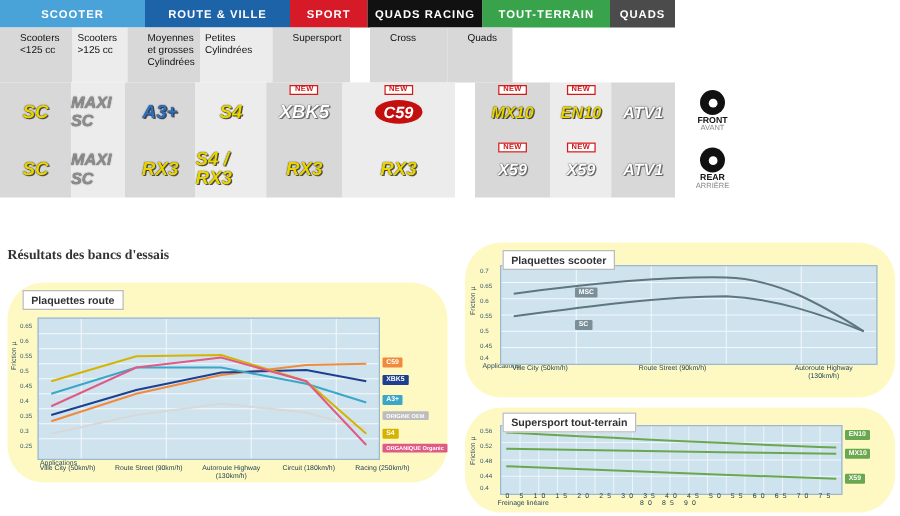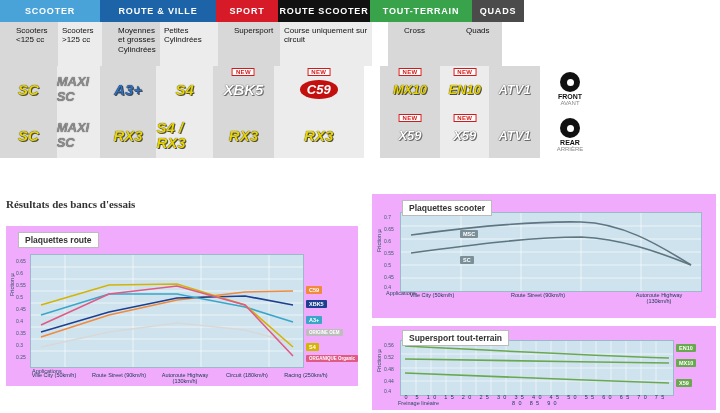--- a/index.html
+++ b/index.html
@@ -4,21 +4,21 @@
 <style>
   html,body{margin:0;padding:0;}
   body{width:720px;height:413px;background:#ffffff;font-family:"Liberation Sans",sans-serif;overflow:hidden;position:relative;}
 
   
   .ptable{position:absolute;left:0;top:0;width:540px;}
   .prow{display:flex;}
   .phead{height:22px;line-height:22px;color:#fff;font-size:9px;font-weight:bold;text-align:center;letter-spacing:.8px;}
   .c1{width:58px;}.c2{width:44px;}.c3{width:58px;}.c4{width:58px;}
   .c5{width:62px;}.c6{width:92px;}.c7{width:62px;margin-left:16px;}.c8{width:50px;}.c9{width:52px;}
-  .h-scooter{width:100px;background:#4aa3d8;}
+  .h-scooter{width:116px;background:#4aa3d8;}
   .h-route{width:116px;background:#1d63a8;}
   .h-sport{width:62px;background:#d61a28;}
   .h-racing{width:92px;background:#111111;}
   .h-tt{width:102px;background:#38a34b;}
   .h-quads{width:52px;background:#4b4b4b;}
 
   .sub{font-size:8px;color:#111;padding:4px 4px 0 4px;line-height:1.18;height:44px;box-sizing:border-box;}
   .sub.g{background:#d8d8d8;padding-left:16px;}
   .sub.l{background:#ececec;}
 
@@ -42,51 +42,50 @@
   .frbox{height:46px;display:flex;align-items:center;justify-content:center;flex-direction:column;}
   .disc{width:20px;height:20px;border-radius:50%;background:#111;display:flex;align-items:center;justify-content:center;}
   .disc i{display:block;width:7px;height:7px;border-radius:50%;background:#fff;}
   .frlab{font-size:7px;font-weight:bold;color:#111;margin-top:1px;}
   .frsub{font-size:6px;color:#888;}
 
   
   .sectitle{position:absolute;left:6px;top:198px;font-size:11px;font-weight:bold;color:#333;font-family:Liberation Serif, serif;}
 
   
-  .panel{position:absolute;background:#f0abfc;}
+  .panel{position:absolute;background:#fef9c3;border-radius:29px;}
   .plot{position:absolute;background:#cfe3ef;border:1px solid #9bb9cb;}
   .ptitle{position:absolute;background:#fff;border:1px solid #bbb;font-size:8.5px;font-weight:bold;color:#333;padding:2px 6px;z-index:5;}
   .axlab{position:absolute;font-size:5px;color:#3a5a6a;}
   .axname{position:absolute;font-size:5.5px;color:#2b4a5a;}
   .tickx{position:absolute;font-size:5.5px;color:#17394d;text-align:center;line-height:1.15;}
   .lbl{position:absolute;font-size:5.5px;color:#fff;font-weight:bold;padding:1px 3px;border-radius:1px;white-space:nowrap;}
 
   svg{display:block;}
 </style>
 </head>
 <body>
 
 <div class="ptable">
 
   <div class="prow">
     <div class="phead h-scooter">SCOOTER</div>
     <div class="phead h-route">ROUTE &amp; VILLE</div>
     <div class="phead h-sport">SPORT</div>
-    <div class="phead h-racing">ROUTE SCOOTER</div>
+    <div class="phead h-racing">QUADS RACING</div>
     <div class="phead h-tt">TOUT-TERRAIN</div>
     <div class="phead h-quads">QUADS</div>
   </div>
 
   <div class="prow">
     <div class="sub g c1">Scooters &lt;125 cc</div>
     <div class="sub l c2">Scooters &gt;125 cc</div>
     <div class="sub g c3">Moyennes et grosses Cylindrées</div>
     <div class="sub l c4">Petites Cylindrées</div>
     <div class="sub g c5">Supersport</div>
-    <div class="sub l c6">Course uniquement sur circuit</div>
     <div class="sub g c7">Cross</div>
     <div class="sub g c9">Quads</div>
   </div>
 
   <div class="prow">
     <div class="cell g c1">
       <span class="badge">SC</span>
       </div>
     <div class="cell l c2">
       <span class="badge sm grey">MAXI SC</span>

